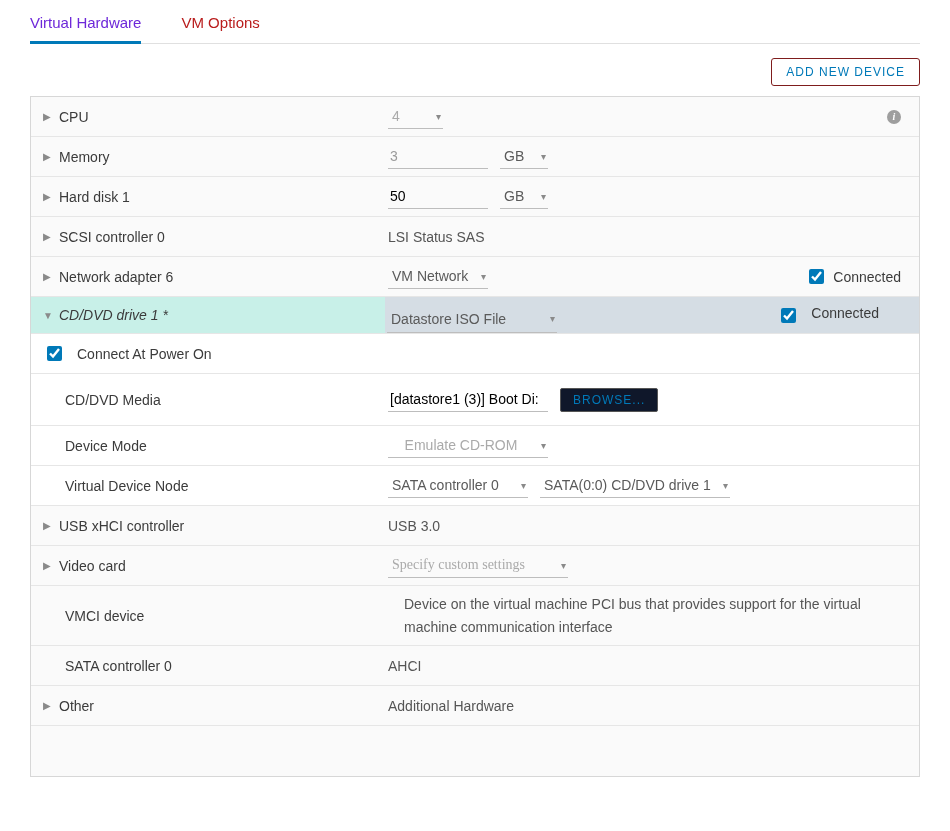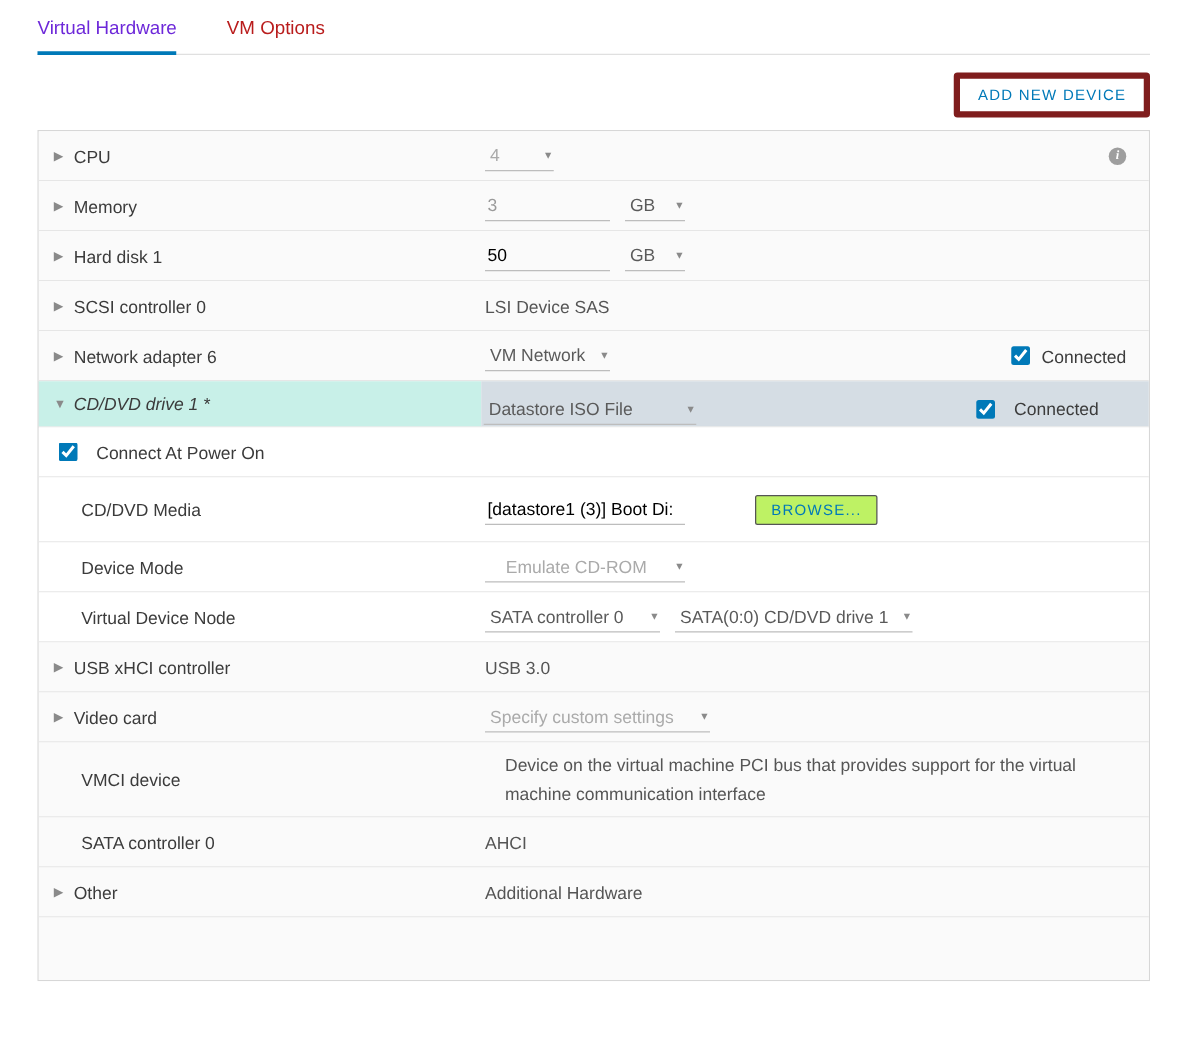--- a/index.html
+++ b/index.html
@@ -27,39 +27,38 @@
     color: #6d28d9;
     border-bottom: 3px solid #0079b8;
     margin-bottom: -1px;
   }
   .topbar {
     display: flex;
     justify-content: flex-end;
     padding: 14px 0 10px;
   }
   .btn-outline {
-    border: 5px solid #7f1d1d;
+    border: 1px solid #7f1d1d;
     color: #0079b8;
     background: #fff;
     padding: 6px 14px;
     font-size: 12px;
     letter-spacing: 1px;
     cursor: pointer;
     border-radius: 3px;
   }
   .btn-outline-dark {
     border: 1px solid #555;
     color: #0079b8;
-    background: #bef264;
+    background: #0f172a;
     padding: 4px 12px;
     font-size: 12px;
     letter-spacing: 1px;
     cursor: pointer;
     border-radius: 2px;
-    margin-left: 44px;
   }
   .panel {
     border: 1px solid #d7d7d7;
   }
   .row {
     display: flex;
     align-items: center;
     border-bottom: 1px solid #e6e6e6;
     min-height: 40px;
     padding: 4px 18px 4px 12px;
@@ -133,21 +132,20 @@
     width: 354px;
     padding: 10px 0 10px 12px;
     display: flex;
     align-items: center;
     gap: 8px;
   }
   .combined-row .right {
     flex: 1;
     padding: 8px 18px 0 2px;
     display: flex;
-    align-items: center;
     gap: 12px;
   }
   .chk { width: 15px; height: 15px; accent-color: #0079b8; cursor: pointer; }
   .val-text { color: #555; }
 </style>
 </head>
 <body>
 
 <div class="tabs">
   <div class="tab active">Virtual Hardware</div>
@@ -201,21 +199,21 @@
       </span>
     </div>
   </div>
 
   <div class="row">
     <div class="col-label">
       <span class="caret">▶</span>
       <span>SCSI controller 0</span>
     </div>
     <div class="col-value">
-      <span class="val-text">LSI Device SAS</span>
+      <span class="val-text">LSI Status SAS</span>
     </div>
   </div>
 
   <div class="row">
     <div class="col-label">
       <span class="caret">▶</span>
       <span>Network adapter 6</span>
     </div>
     <div class="col-value">
       <span class="sel-wrap" style="min-width:100px;">
@@ -299,21 +297,21 @@
       <span class="val-text">USB 3.0</span>
     </div>
   </div>
 
   <div class="row">
     <div class="col-label">
       <span class="caret">▶</span>
       <span>Video card</span>
     </div>
     <div class="col-value">
-      <span class="sel-wrap disabled" style="min-width:180px;">
+      <span class="sel-wrap disabled" style="min-width:180px;font-family:Liberation Serif, serif;">
         <span>Specify custom settings</span>
         <span class="sel-caret">▾</span>
       </span>
     </div>
   </div>
 
   <div class="row" style="min-height:60px;">
     <div class="col-label indent1">
       <span>VMCI device</span>
     </div>

